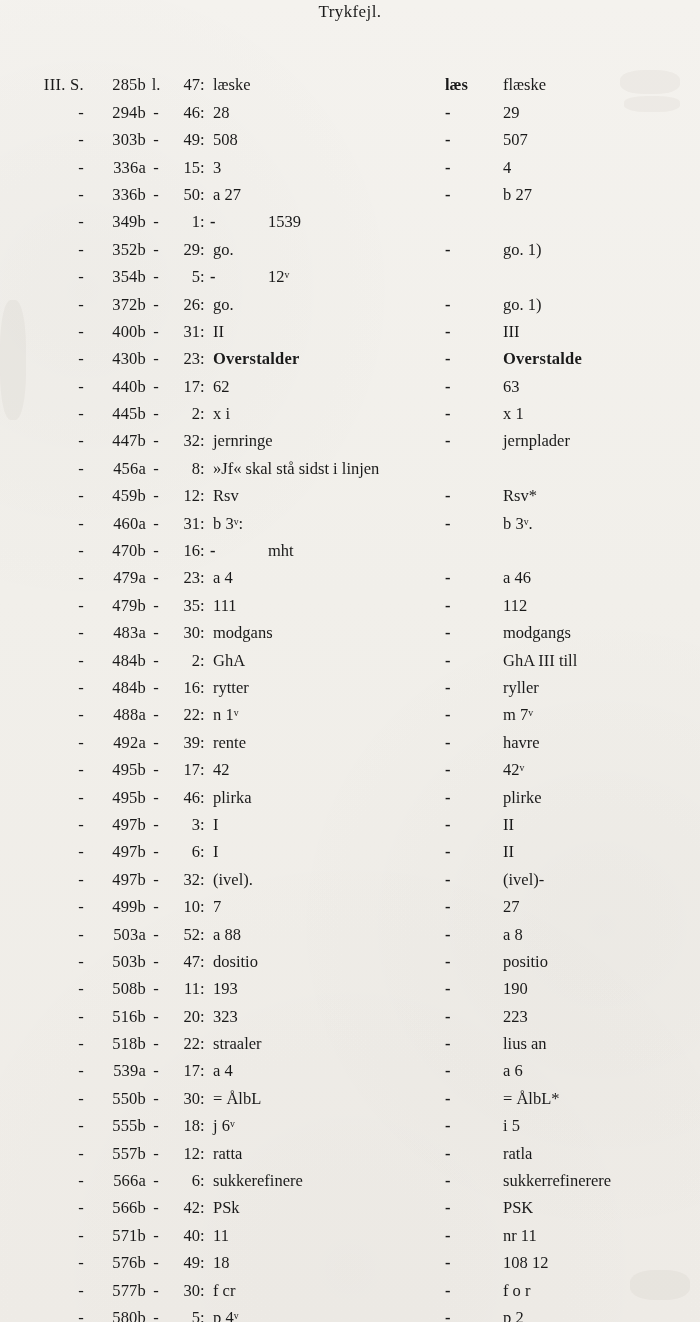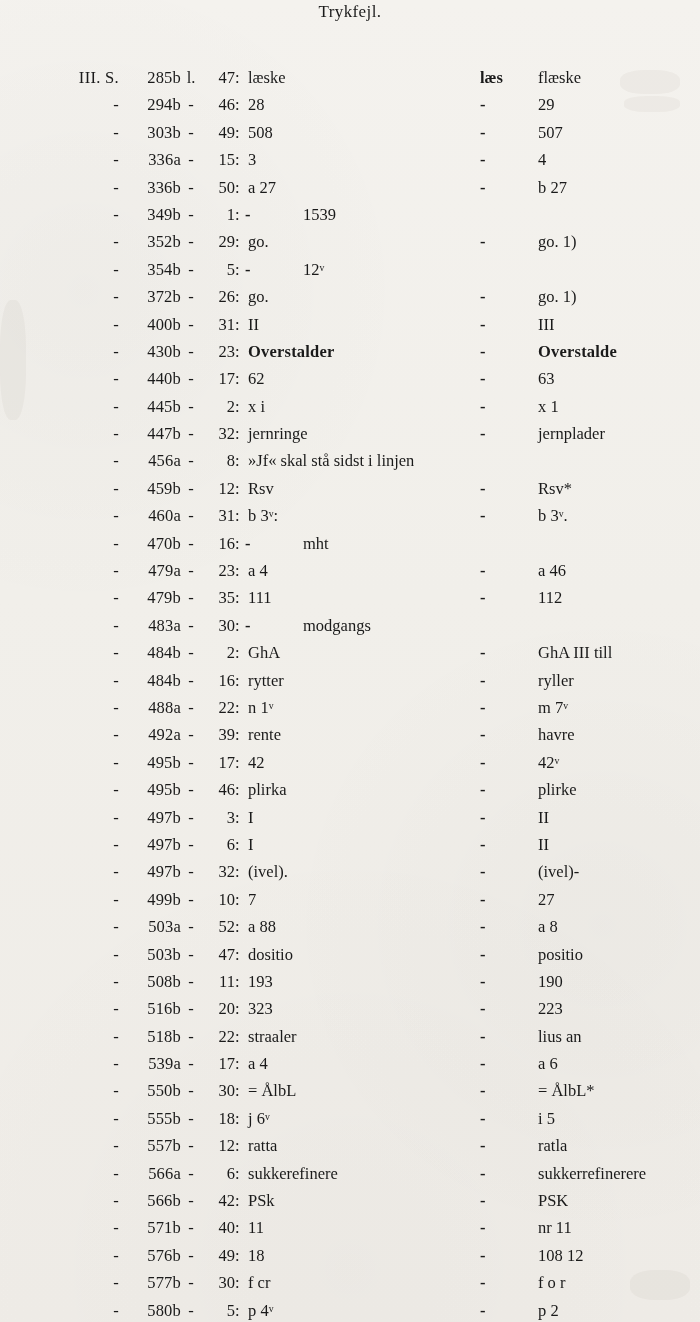--- a/index.html
+++ b/index.html
@@ -35,24 +35,23 @@
     letter-spacing: 0.4px;
   }
   .table {
     position: absolute;
     top: 68px;
     left: 0;
     width: 700px;
   }
   .row {
     display: flex;
-    align-items: flex-start;
+    align-items: flex-end;
     height: 27.4px;
     font-size: 16.5px;
-    margin-left: 35px;
   }
   .c-lead {
     width: 84px;
     text-align: right;
     padding-right: 4px;
     white-space: pre;
     letter-spacing: 0.3px;
   }
   .c-page {
     width: 58px;
@@ -308,20 +307,21 @@
         <div class="c-wrong">111</div>
         <div class="c-read">-</div>
         <div class="c-right">112</div>
       </div>
       <div class="row">
         <div class="c-lead">-</div>
         <div class="c-page">483a</div>
         <div class="c-dash2">-</div>
         <div class="c-line">30</div>
         <div class="c-colon">:</div>
+        <div class="c-wrong">modgans</div>
         <div class="c-read">-</div>
         <div class="c-right">modgangs</div>
       </div>
       <div class="row">
         <div class="c-lead">-</div>
         <div class="c-page">484b</div>
         <div class="c-dash2">-</div>
         <div class="c-line">2</div>
         <div class="c-colon">:</div>
         <div class="c-wrong">GhA</div>

